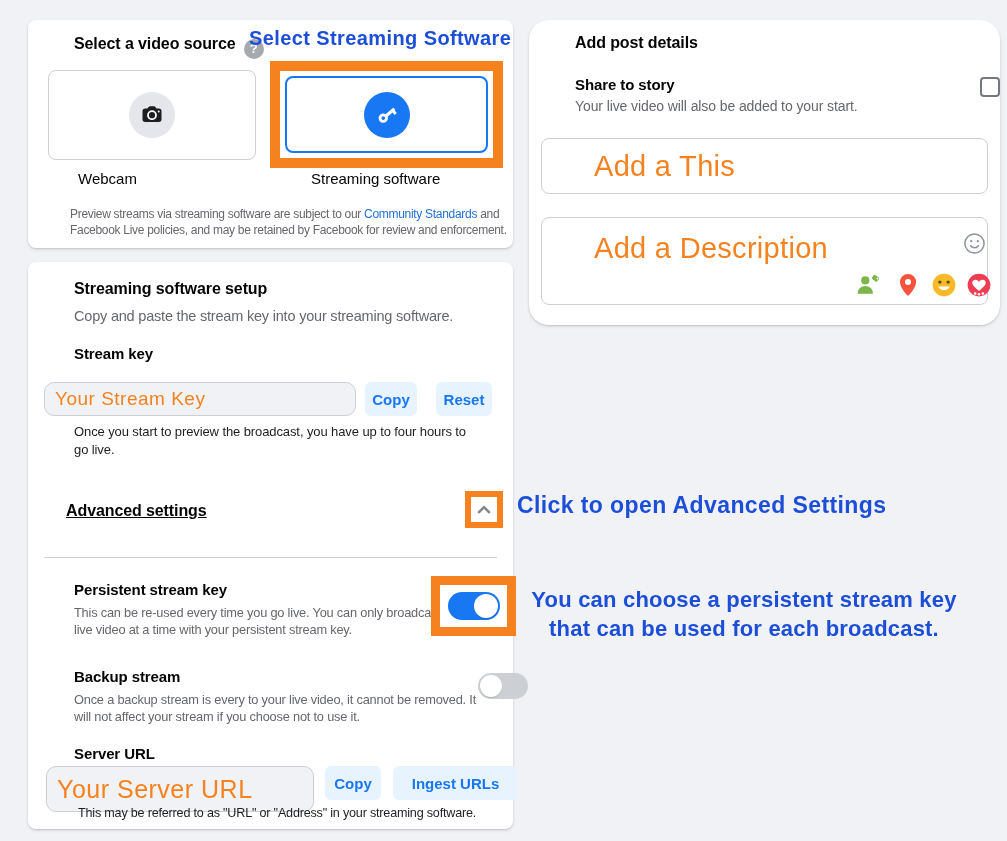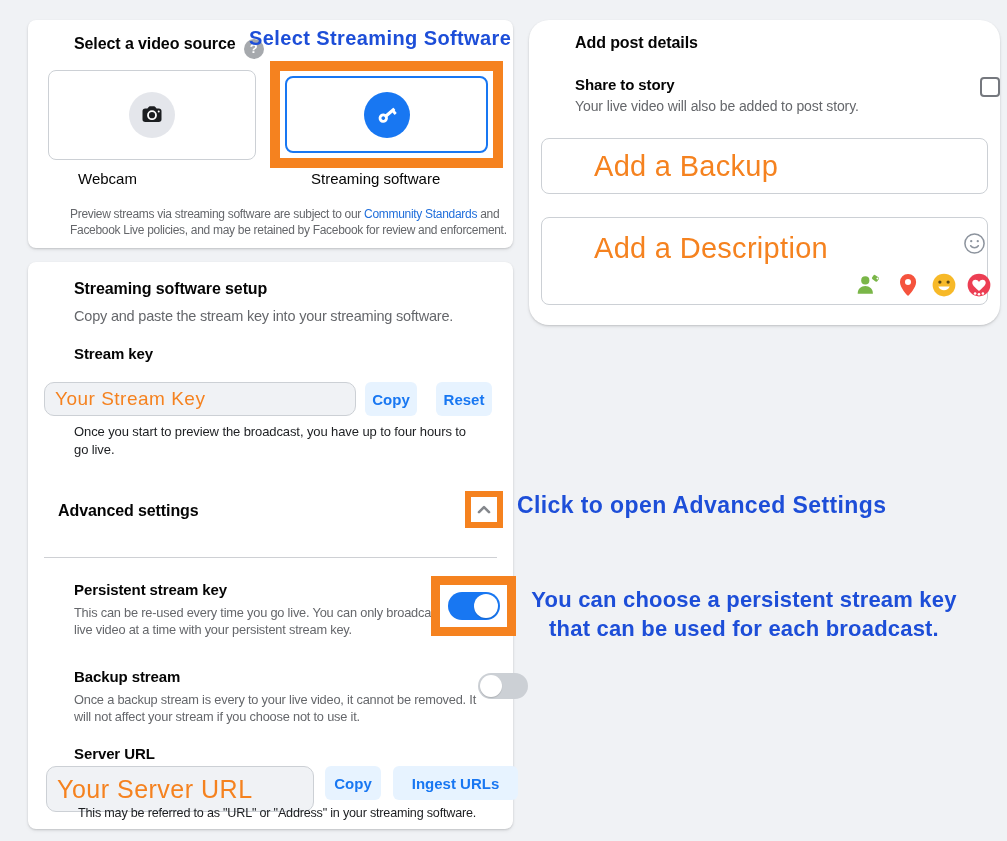--- a/index.html
+++ b/index.html
@@ -138,21 +138,21 @@
   <div class="card" style="left:28px; top:262px; width:485px; height:567px;">
     <div class="abs h16" style="left:16px; top:18px;">Streaming software setup</div>
     <div class="abs gray" style="left:16px; top:46px; font-size:14.5px; letter-spacing:-0.2px;">Copy and paste the stream key into your streaming software.</div>
 
     <div class="abs h15" style="left:16px; top:83px;">Stream key</div>
     <input class="kv-input" style="left: 16px; top: 120px; width: 312px; height: 34px; font-size: 19px;" readonly="" value="Your Stream Key">
     <button class="btn-lite" style="left:337px; top:120px; width:52px; height:34px;">Copy</button>
     <button class="btn-lite" style="left:408px; top:120px; width:56px; height:34px;">Reset</button>
     <div class="abs small-note dark-note" style="left:16px; top:161px; width:392px;">Once you start to preview the broadcast, you have up to four hours to go live.</div>
 
-    <div class="abs h16" style="left:0; top:240px;">Advanced settings</div>
+    <div class="abs h16" style="left:8px; top:240px;text-decoration:underline;">Advanced settings</div>
     <div class="orange-frame" style="left:437px; top:229px; width:38px; height:37px; padding:6px;">
       <div class="chevron-btn">
         <svg width="16" height="16" viewBox="0 0 16 16">
           <path d="M3 10.2 8 5.2l5 5" fill="none" stroke="#84878c" stroke-width="2.6" stroke-linecap="round" stroke-linejoin="round"></path>
         </svg>
       </div>
     </div>
 
     <div class="divider" style="left:16px; top:295px; width:453px;"></div>
 
@@ -183,24 +183,24 @@
     <div>You can choose a persistent stream key</div>
     <div>that can be used for each broadcast.</div>
   </div>
   <div class="annot" style="left:517px; top:492px; font-size:23px; letter-spacing:0.4px;">Click to open Advanced Settings</div>
 
   <div class="card" style="left:529px; top:20px; width:471px; height:305px;border-radius:20px;">
     <div class="abs h16" style="left:16px; top:14px;">Add post details</div>
 
     <div class="abs h15" style="left:16px; top:56px;">Share to story</div>
     <div class="checkbox" style="left:451px; top:57px;"></div>
-    <div class="abs gray" style="left:16px; top:78px; font-size:14px; letter-spacing:-0.1px;">Your live video will also be added to post story.</div>
+    <div class="abs gray" style="left:16px; top:78px; font-size:14px; letter-spacing:-0.1px;">Your live video will also be added to your start.</div>
 
     <div class="placeholder-box" style="left:12px; top:118px; width:447px; height:56px;">
-      <span class="ph-text abs" style="left:22px; top:11px;">Add a Backup</span>
+      <span class="ph-text abs" style="left:22px; top:11px;">Add a This</span>
     </div>
 
     <div class="placeholder-box" style="left:12px; top:197px; width:447px; height:88px;">
       <span class="ph-text abs" style="left:22px; top:14px;">Add a Description</span>
 
       <span class="emoji-btn" style="left:421px; top:14px;">
         <svg width="23" height="23" viewBox="0 0 24 24">
           <circle cx="12" cy="12" r="10" fill="none" stroke="#8d949e" stroke-width="1.6"></circle>
           <circle cx="8.6" cy="9.6" r="1.2" fill="#8d949e"></circle>
           <circle cx="15.4" cy="9.6" r="1.2" fill="#8d949e"></circle>

